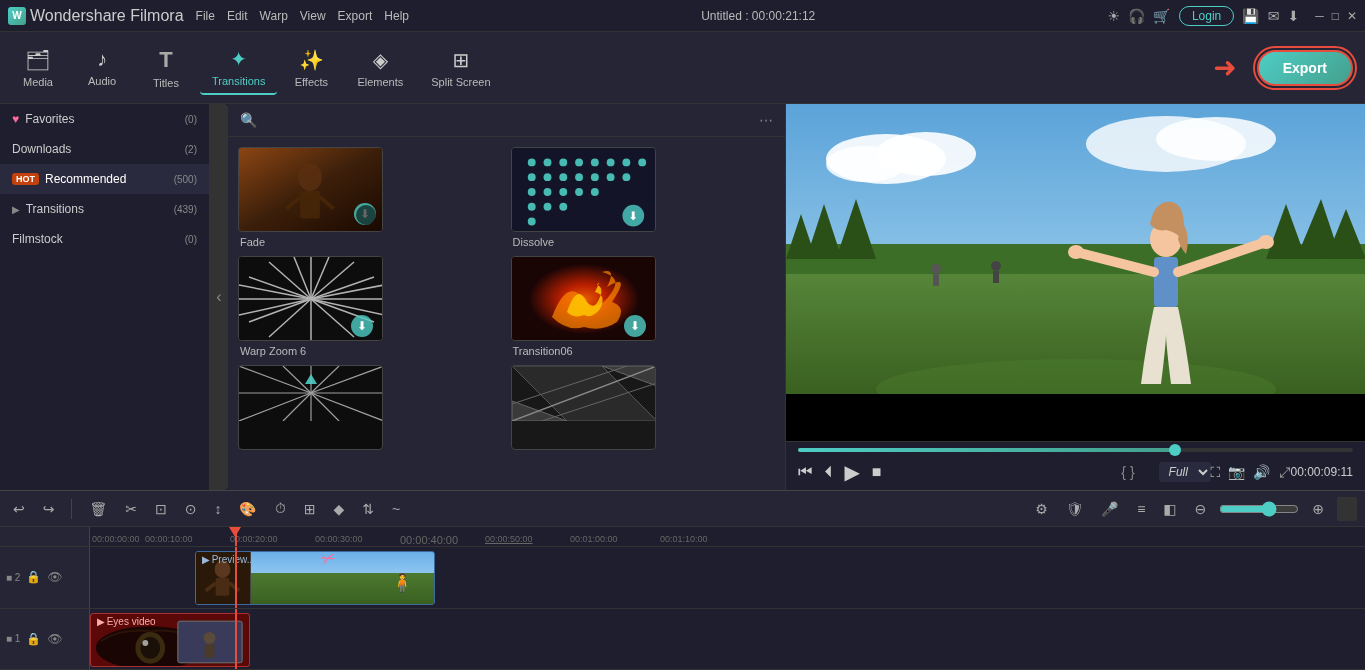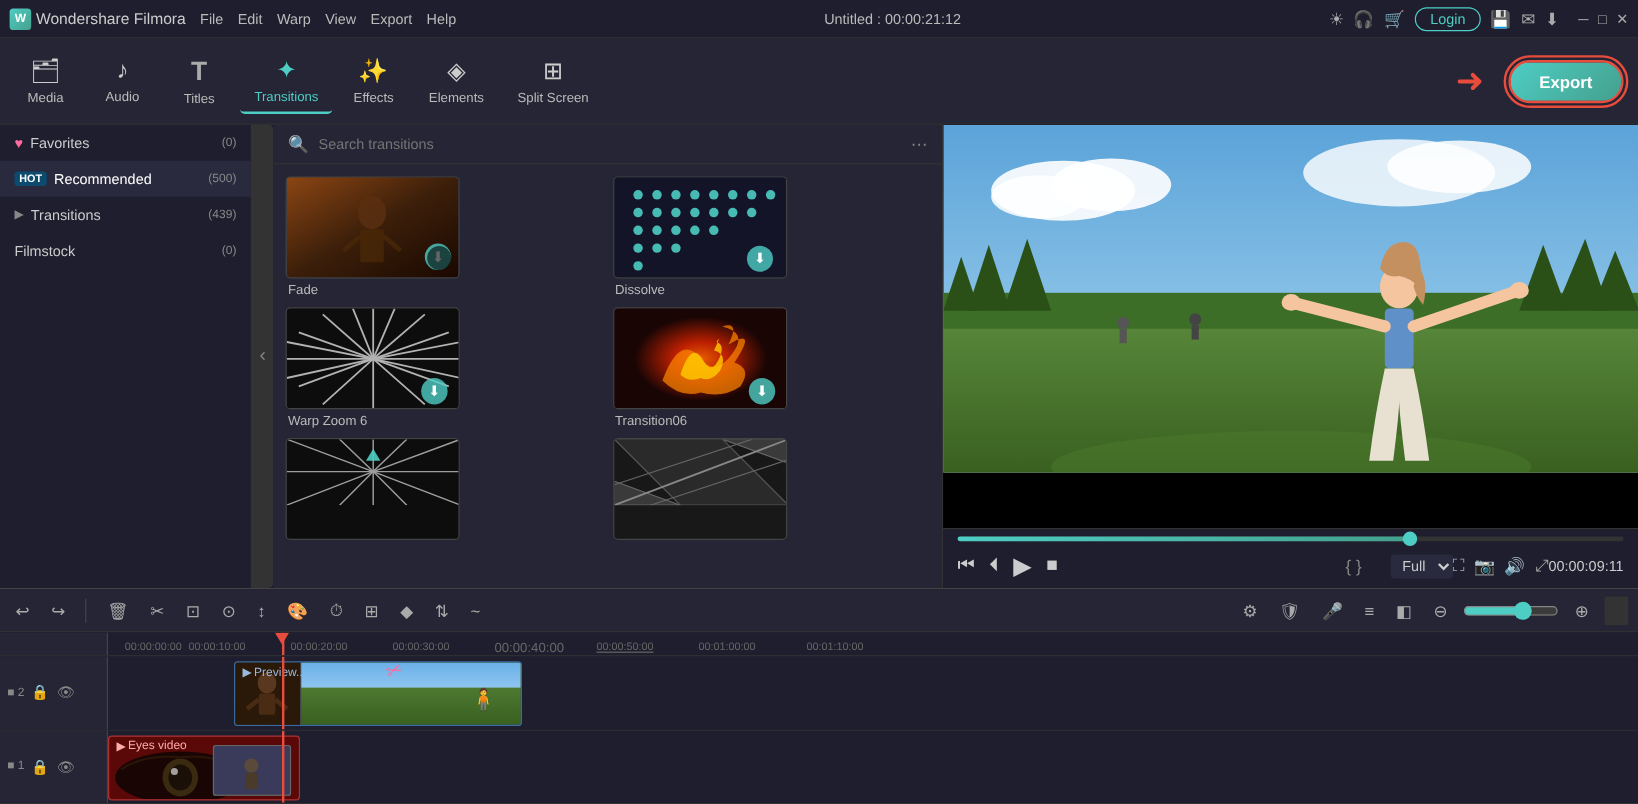--- a/index.html
+++ b/index.html
@@ -2,21 +2,21 @@
 <html><head>
   <meta charset="utf-8">
   <style>
     * { box-sizing: border-box; margin: 0; padding: 0; }
     body { background: #1a1a2e; color: #ccc; font-family: 'Segoe UI', Arial, sans-serif; font-size: 12px; overflow: hidden; width: 1365px; height: 670px; }
 
     
     .title-bar { background: #1e1e2e; height: 32px; display: flex; align-items: center; justify-content: space-between; padding: 0 8px; border-bottom: 1px solid #333; }
     .title-bar-left { display: flex; align-items: center; gap: 4px; }
     .title-bar-logo { width: 18px; height: 18px; background: linear-gradient(135deg, #4ecdc4, #44a08d); border-radius: 3px; display: flex; align-items: center; justify-content: center; color: white; font-size: 10px; font-weight: bold; }
-    .title-bar-brand { color: #ccc; font-size: 13px; margin-right: 8px; }
+    .title-bar-brand { color: #ccc; font-size: 16px; margin-right: 8px; }
     .title-bar-menu { display: flex; gap: 12px; }
     .title-bar-menu span { color: #bbb; font-size: 12px; cursor: pointer; }
     .title-bar-center { color: #bbb; font-size: 12px; }
     .title-bar-right { display: flex; align-items: center; gap: 8px; }
     .title-bar-icon { color: #aaa; font-size: 14px; cursor: pointer; }
     .login-btn { border: 1.5px solid #4ecdc4; color: #4ecdc4; background: transparent; border-radius: 12px; padding: 2px 12px; font-size: 12px; cursor: pointer; }
     .window-controls { display: flex; gap: 8px; margin-left: 8px; }
     .window-controls span { color: #aaa; font-size: 12px; cursor: pointer; }
 
     
@@ -33,21 +33,21 @@
     
     .main-area { display: flex; height: calc(670px - 32px - 72px - 180px); }
 
     
     .sidebar { width: 210px; background: #1e1e2e; border-right: 1px solid #333; overflow-y: auto; }
     .sidebar-item { display: flex; align-items: center; justify-content: space-between; padding: 8px 12px; cursor: pointer; }
     .sidebar-item.active { background: #2a2a3e; color: white; }
     .sidebar-item-left { display: flex; align-items: center; gap: 6px; }
     .sidebar-item .heart { color: #ff6b9d; font-size: 12px; }
     .sidebar-item .badge { font-size: 10px; color: #888; }
-    .sidebar-item .hot-badge { background: #0c4a6e; color: white; font-size: 9px; padding: 1px 4px; border-radius: 3px; font-weight: bold; }
+    .sidebar-item .hot-badge { background: #c2410c; color: white; font-size: 9px; padding: 1px 4px; border-radius: 3px; font-weight: bold; }
     .sidebar-item .new-badge { background: #27ae60; color: white; font-size: 9px; padding: 1px 4px; border-radius: 3px; font-weight: bold; }
     .sidebar-collapse-btn { width: 18px; background: #333; border-radius: 0 4px 4px 0; display: flex; align-items: center; justify-content: center; color: #888; cursor: pointer; font-size: 16px; }
 
     
     .content-panel { flex: 1; background: #252535; display: flex; flex-direction: column; overflow: hidden; }
     .search-bar { display: flex; align-items: center; padding: 8px 12px; border-bottom: 1px solid #333; gap: 8px; }
     .search-bar input { background: transparent; border: none; color: #ccc; font-size: 12px; outline: none; flex: 1; }
     .search-bar .search-icon { color: #888; font-size: 14px; }
     .grid-icon { color: #888; font-size: 14px; cursor: pointer; margin-left: auto; }
     .transitions-grid { display: grid; grid-template-columns: 1fr 1fr; gap: 8px; padding: 10px; overflow-y: auto; }
@@ -63,21 +63,21 @@
     .preview-area { width: 580px; background: #1a1a2e; display: flex; flex-direction: column; border-left: 1px solid #333; }
     .preview-video { flex: 1; background: #000; position: relative; overflow: hidden; }
     .preview-controls { background: #1e1e2e; padding: 6px 12px; border-top: 1px solid #333; }
     .progress-bar { height: 4px; background: #333; border-radius: 2px; margin-bottom: 8px; position: relative; }
     .progress-fill { height: 100%; background: linear-gradient(90deg, #4ecdc4, #44a08d); border-radius: 2px; width: 68%; }
     .progress-thumb { width: 12px; height: 12px; background: #4ecdc4; border-radius: 50%; position: absolute; top: -4px; left: 68%; transform: translateX(-50%); }
     .timecode-bar { display: flex; align-items: center; justify-content: space-between; }
     .timecode-brackets { color: #888; font-size: 14px; margin: 0 4px; }
     .playback-controls { display: flex; align-items: center; gap: 12px; }
     .ctrl-btn { background: none; border: none; color: #ccc; cursor: pointer; font-size: 16px; }
-    .quality-select { background: #2a2a3e; border: none; color: #ccc; font-size: 12px; padding: 2px 6px; border-radius: 3px; cursor: pointer; }
+    .quality-select { background: #2a2a3e; border: none; color: #ccc; font-size: 12px; padding: 2px 6px; border-radius: 3px; cursor: pointer; font-style: italic; }
     .preview-extra { display: flex; gap: 8px; align-items: center; }
     .prev-icon-btn { background: none; border: none; color: #aaa; cursor: pointer; font-size: 14px; }
     .timecode-right { color: #ccc; font-size: 12px; }
 
     
     .timeline { height: 180px; background: #1a1a2e; border-top: 1px solid #444; display: flex; flex-direction: column; }
     .timeline-toolbar { height: 36px; background: #252535; display: flex; align-items: center; padding: 0 8px; gap: 8px; border-bottom: 1px solid #333; }
     .tl-btn { background: none; border: none; color: #aaa; font-size: 14px; cursor: pointer; padding: 3px 5px; border-radius: 3px; }
     .tl-separator { width: 1px; height: 20px; background: #444; margin: 0 4px; }
     .tl-spacer { flex: 1; }
@@ -179,20 +179,26 @@
 <div class="main-area">
 
   <div class="sidebar">
     <div class="sidebar-item">
       <div class="sidebar-item-left">
         <span class="heart">♥</span>
         <span>Favorites</span>
       </div>
       <span class="badge">(0)</span>
     </div>
+    <div class="sidebar-item">
+      <div class="sidebar-item-left">
+        <span>Downloads</span>
+      </div>
+      <span class="badge">(2)</span>
+    </div>
     <div class="sidebar-item active">
       <div class="sidebar-item-left">
         <span class="hot-badge">HOT</span>
         <span>Recommended</span>
       </div>
       <span class="badge">(500)</span>
     </div>
     <div class="sidebar-item">
       <div class="sidebar-item-left">
         <span class="sidebar-chevron">▶</span>
@@ -206,21 +212,20 @@
       </div>
       <span class="badge">(0)</span>
     </div>
   </div>
 
   <div class="sidebar-collapse-btn">‹</div>
 
   <div class="content-panel">
     <div class="search-bar">
       <span class="search-icon">🔍</span>
-      <input type="text" placeholder="Search transitions" style="">
       <span class="grid-icon">⋯</span>
     </div>
     <div class="transitions-grid">
 
       <div class="transition-item">
         <div class="transition-thumb thumb-fade">
           <svg width="145" height="85" viewBox="0 0 145 85">
             <defs>
                 <linearGradient id="fadeGrad" x1="0" y1="0" x2="1" y2="1">
                   <stop offset="0%" stop-color="#8B4513"></stop>
@@ -492,21 +497,21 @@
       <button class="tl-btn">⊖</button>
       <input type="range" min="0" max="100" value="65" style="width: 80px; accent-color: rgb(78, 205, 196);">
       <button class="tl-btn">⊕</button>
       <div style="width:20px;height:24px;background:#333;border-radius:2px;"></div>
     </div>
   </div>
 
   <div class="timeline-ruler" style="position:relative;">
     <div style="width:90px;flex-shrink:0;background:#252535;height:100%;border-right:1px solid #444;"></div>
     <div style="flex:1;display:flex;align-items:flex-end;height:100%;overflow:hidden;position:relative;">
-      <div style="display:flex;width:100%;margin-left:12px;">
+      <div style="display:flex;width:100%;">
         <div style="min-width:55px;display:flex;flex-direction:column;align-items:flex-start;padding-left:2px;">
           <span style="font-size:9px;color:#666;">00:00:00:00</span>
         </div>
         <div style="min-width:85px;display:flex;flex-direction:column;align-items:flex-start;">
           <span style="font-size:9px;color:#666;">00:00:10:00</span>
         </div>
         <div style="min-width:85px;display:flex;flex-direction:column;align-items:flex-start;text-align:right;">
           <span style="font-size:9px;color:#666;">00:00:20:00</span>
         </div>
         <div style="min-width:85px;display:flex;flex-direction:column;align-items:flex-start;">

